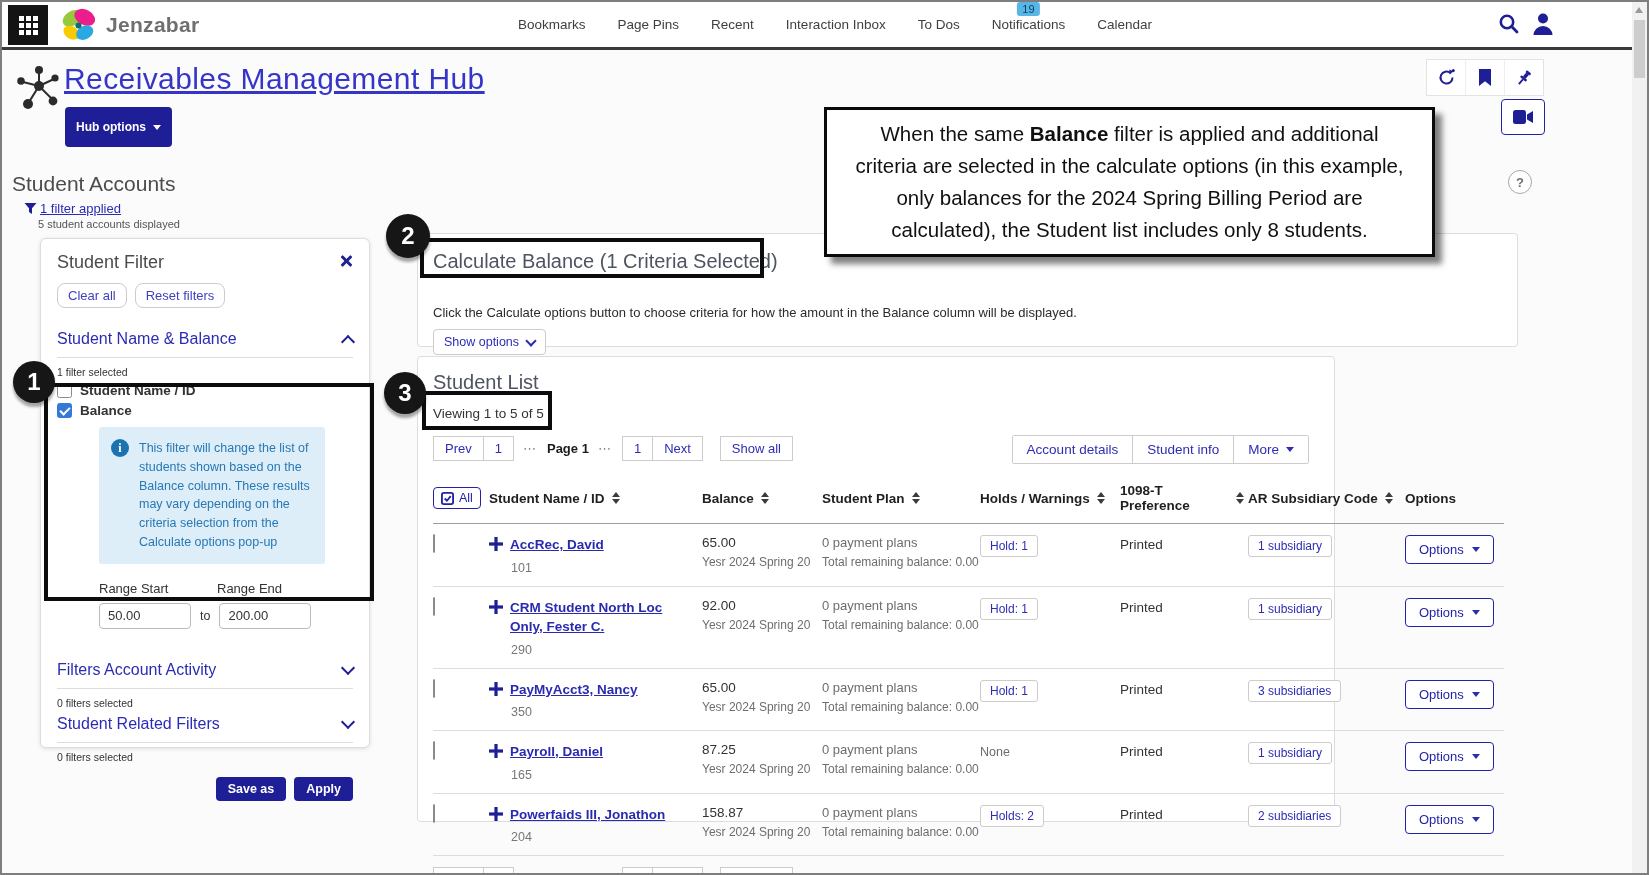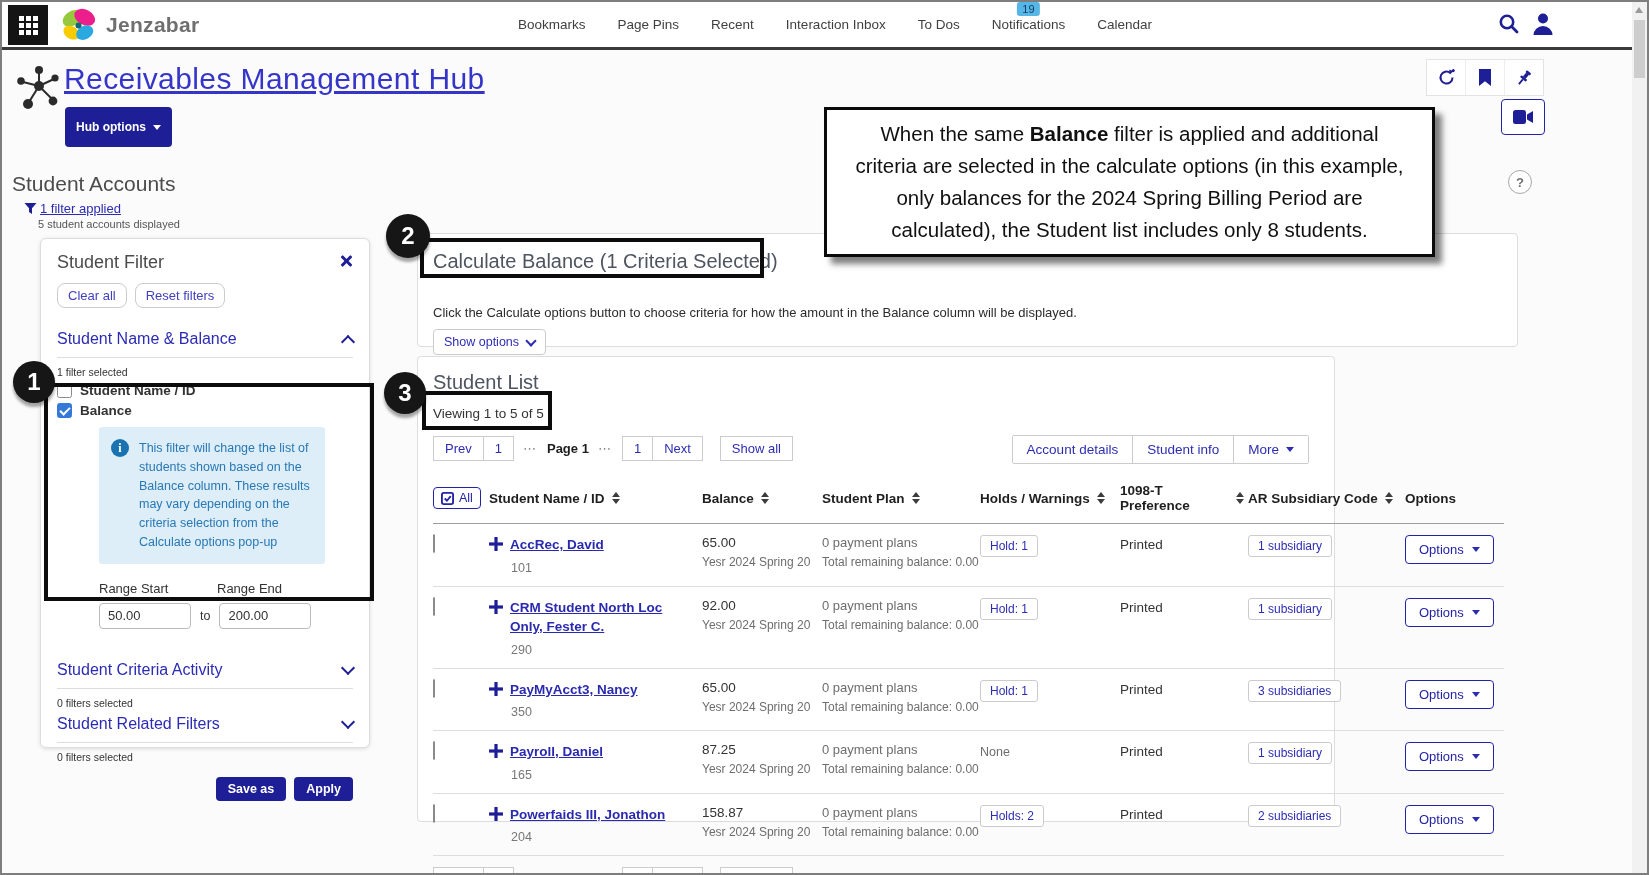--- a/index.html
+++ b/index.html
@@ -289,21 +289,21 @@
     <div class="range-labels">
       <span style="width:118px;display:inline-block;">Range Start</span>
       <span>Range End</span>
     </div>
     <div class="range-row">
       <input class="range-input" type="text" value="50.00" style="">
       <span class="range-to">to</span>
       <input class="range-input" type="text" value="200.00" style="">
     </div>
     <div class="fc-section" style="margin-top:32px;">
-      <span class="fc-section-label">Student Criteria Activity</span>
+      <span class="fc-section-label">Filters Account Activity</span>
       <span class="chev down"></span>
     </div>
     <hr class="fc-hr">
     <div class="fc-selnote">0 filters selected</div>
     <div class="fc-section" style="margin-top:6px;text-align:center;">
       <span class="fc-section-label">Student Related Filters</span>
       <span class="chev down"></span>
     </div>
     <hr class="fc-hr">
     <div class="fc-selnote">0 filters selected</div>

